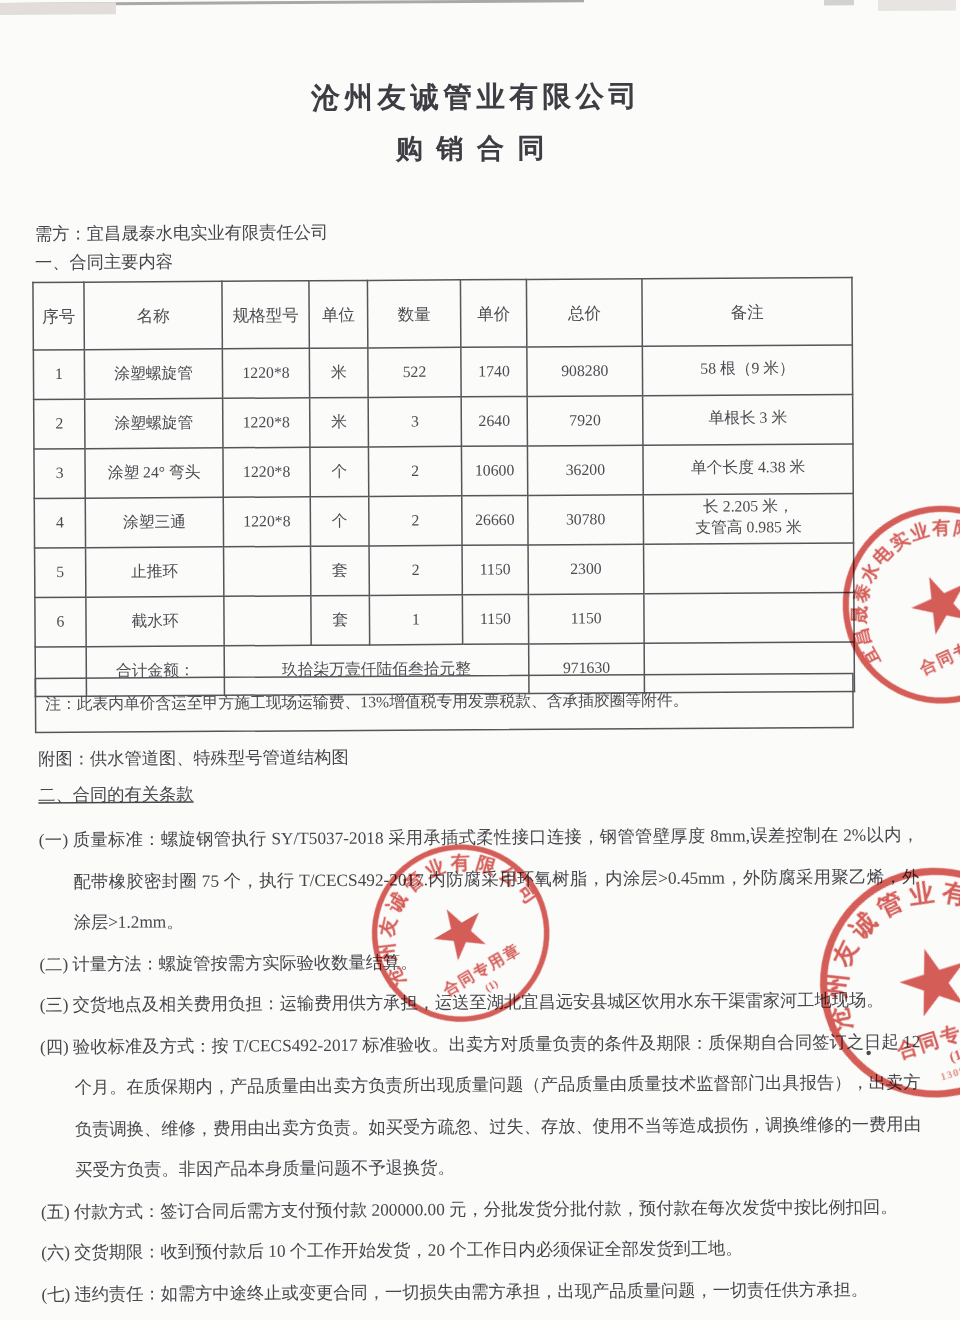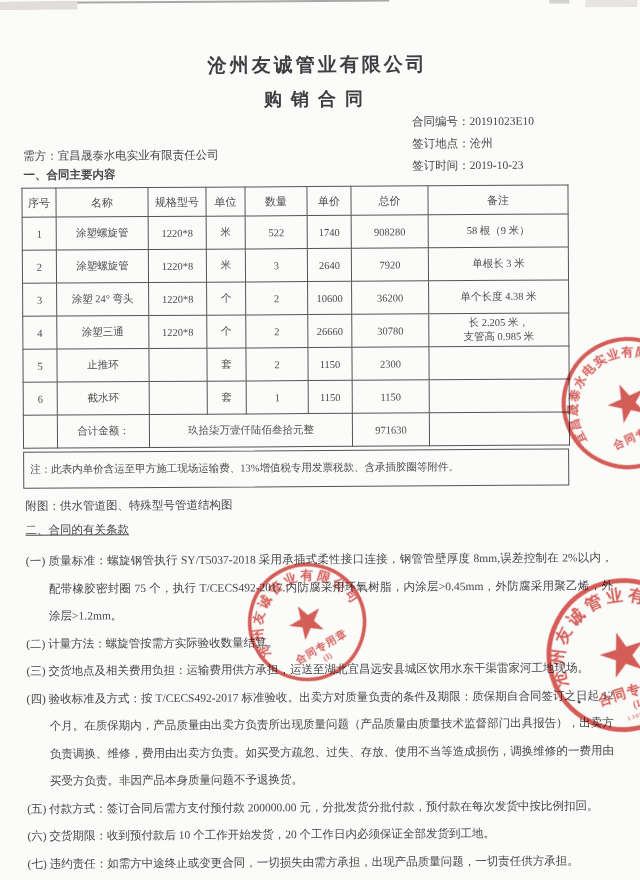--- a/index.html
+++ b/index.html
@@ -27,35 +27,35 @@
     letter-spacing:3px; color:#3d3d43;
   }
   .subtitle {
     position:absolute; top:87px; left:0; width:100%;
     text-align:center; font-size:18px; font-weight:600;
     letter-spacing:9px; color:#3d3d43;
   }
   .line { position:absolute; font-size:11.5px; color:#46464c; }
   .supplier { left:25px; top:114px; }
   .buyer    { left:25px; top:147px; }
-  .sec1     { left:25px; top:166px;font-weight:bold; }
+  .sec1     { left:25px; top:166px; }
   .meta { position:absolute; left:414px; top:111px; font-size:11.5px; }
   .meta .mrow { line-height:22px; white-space:nowrap; }
 
   table.items {
     position:absolute; left:23px; top:186px; width:546px;
     border-collapse:collapse; table-layout:fixed;
     font-size:10.5px; color:#4c4c52;
   }
   table.items th, table.items td {
     border:1px solid #55555a; text-align:center;
     vertical-align:middle; padding:1px 2px;
     font-weight:normal; overflow:hidden;
   }
-  table.items th { height:29px; font-size:11px; }
+  table.items th { height:45px; font-size:11px; }
   table.items td { height:33px; }
   td.remark { white-space:pre-line; line-height:14px; }
   .c-seq{width:34px;} .c-name{width:92px;} .c-spec{width:58px;} .c-unit{width:39px;}
   .c-qty{width:62px;} .c-price{width:44px;} .c-total{width:77px;} .c-rem{width:140px;}
 
   .notebox {
     position:absolute; left:23px; top:450px; width:546px; height:37px;
     border:1px solid #55555a; font-size:10.5px;
     padding:10px 6px 0 6px; color:#4c4c52; white-space:nowrap;
   }
@@ -91,25 +91,20 @@
   <div class="art a2"></div>
   <div class="art a3"></div>
   <div class="art a4"></div>
   <div class="speck"></div>
 
   <div class="title">沧州友诚管业有限公司</div>
   <div class="subtitle">购销合同</div>
 
   <div class="line buyer"><span>需方：</span><span>宜昌晟泰水电实业有限责任公司</span></div>
 
-  <div class="meta">
-    <div class="mrow"><span>合同编号：</span><span>20191023E10</span></div>
-    <div class="mrow"><span>签订地点：</span><span>沧州</span></div>
-    <div class="mrow"><span>签订时间：</span><span>2019-10-23</span></div>
-  </div>
 
   <div class="line sec1">一、合同主要内容</div>
 
   <table class="items">
     <colgroup>
       <col class="c-seq">
         <col class="c-name">
         <col class="c-spec">
         <col class="c-unit">
       <col class="c-qty">

